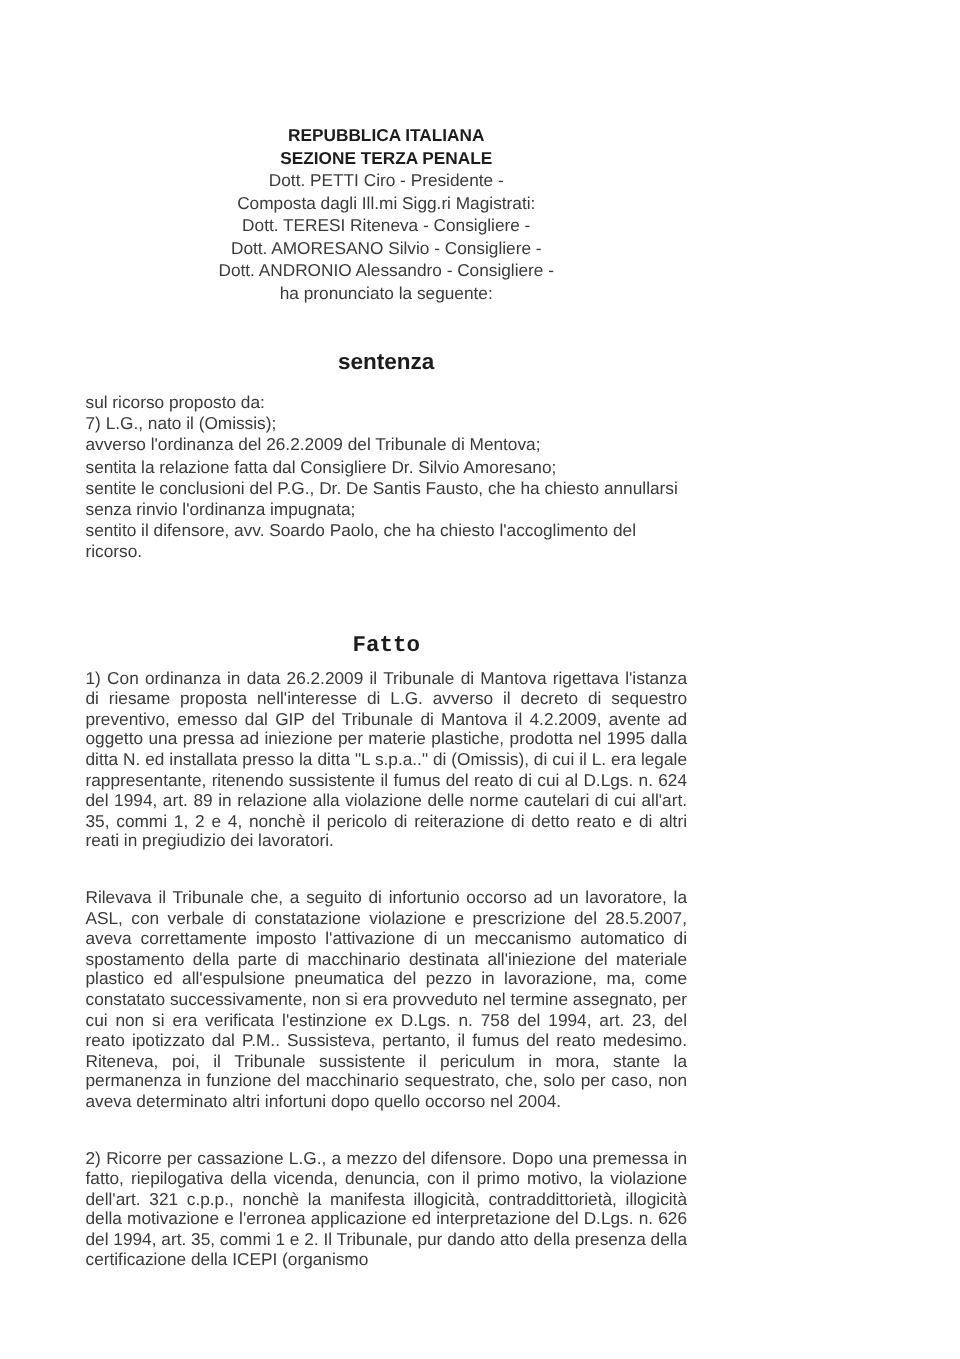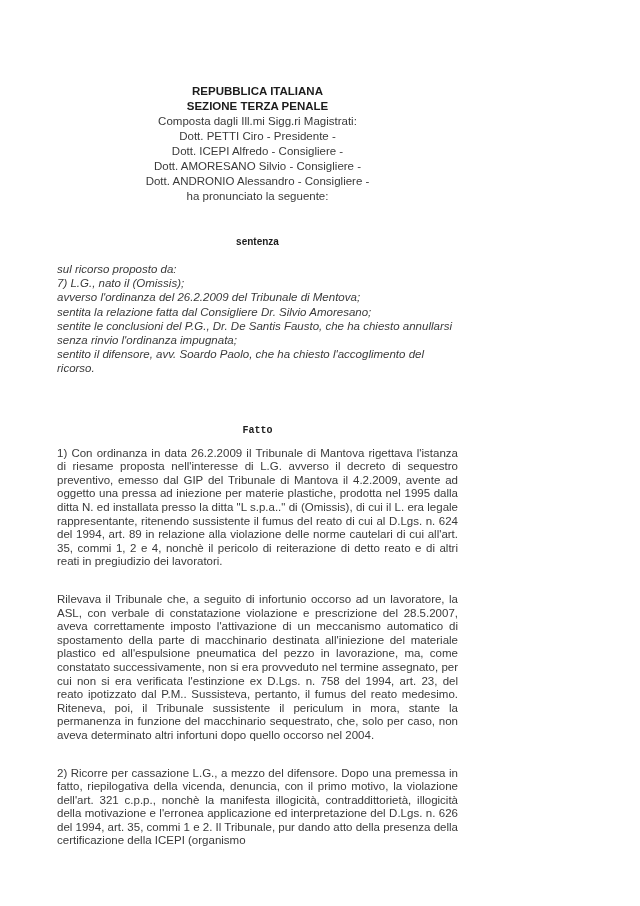--- a/index.html
+++ b/index.html
@@ -30,60 +30,59 @@
     font-weight: bold;
     color: #1c1c1c;
   }
   .court-header .panel-line {
     color: #3a3a3a;
   }
   .section-heading {
     text-align: center;
     font-weight: bold;
     color: #1c1c1c;
-    font-size: 10px;
+    font-size: 15px;
     line-height: 14px;
   }
   .heading-sentenza {
     margin-top: 31px;
   }
   .heading-fatto {
     margin-top: 48px;
     font-family: Liberation Mono, monospace;
   }
   .ricorso-block {
     margin-top: 13px;
     font-size: 11.5px;
     line-height: 14.2px;
     text-align: left;
     color: #3a3a3a;
-    font-style: italic;
   }
   .body-para {
     margin: 9px 0 0 0;
     font-size: 11.5px;
     line-height: 13.6px;
     text-align: justify;
     color: #3a3a3a;
   }
   .body-para + .body-para {
     margin-top: 24px;
   }
 </style>
 </head>
 <body>
 
 <div class="page">
 
   <div class="court-header">
     <div class="title-line">REPUBBLICA ITALIANA</div>
     <div class="title-line">SEZIONE TERZA PENALE</div>
+    <div class="panel-line">Dott. PETTI Ciro - Presidente -</div>
     <div class="panel-line">Composta dagli Ill.mi Sigg.ri Magistrati:</div>
-    <div class="panel-line">Dott. PETTI Ciro - Presidente -</div>
-    <div class="panel-line">Dott. ICEPI Alfredo - Consigliere -</div>
+    <div class="panel-line">Dott. TERESI Riteneva - Consigliere -</div>
     <div class="panel-line">Dott. AMORESANO Silvio - Consigliere -</div>
     <div class="panel-line">Dott. ANDRONIO Alessandro - Consigliere -</div>
     <div class="panel-line">ha pronunciato la seguente:</div>
   </div>
 
   <div class="section-heading heading-sentenza">sentenza</div>
 
   <div class="ricorso-block">
     <div>sul ricorso proposto da:</div>
     <div>7) L.G., nato il (Omissis);</div>

